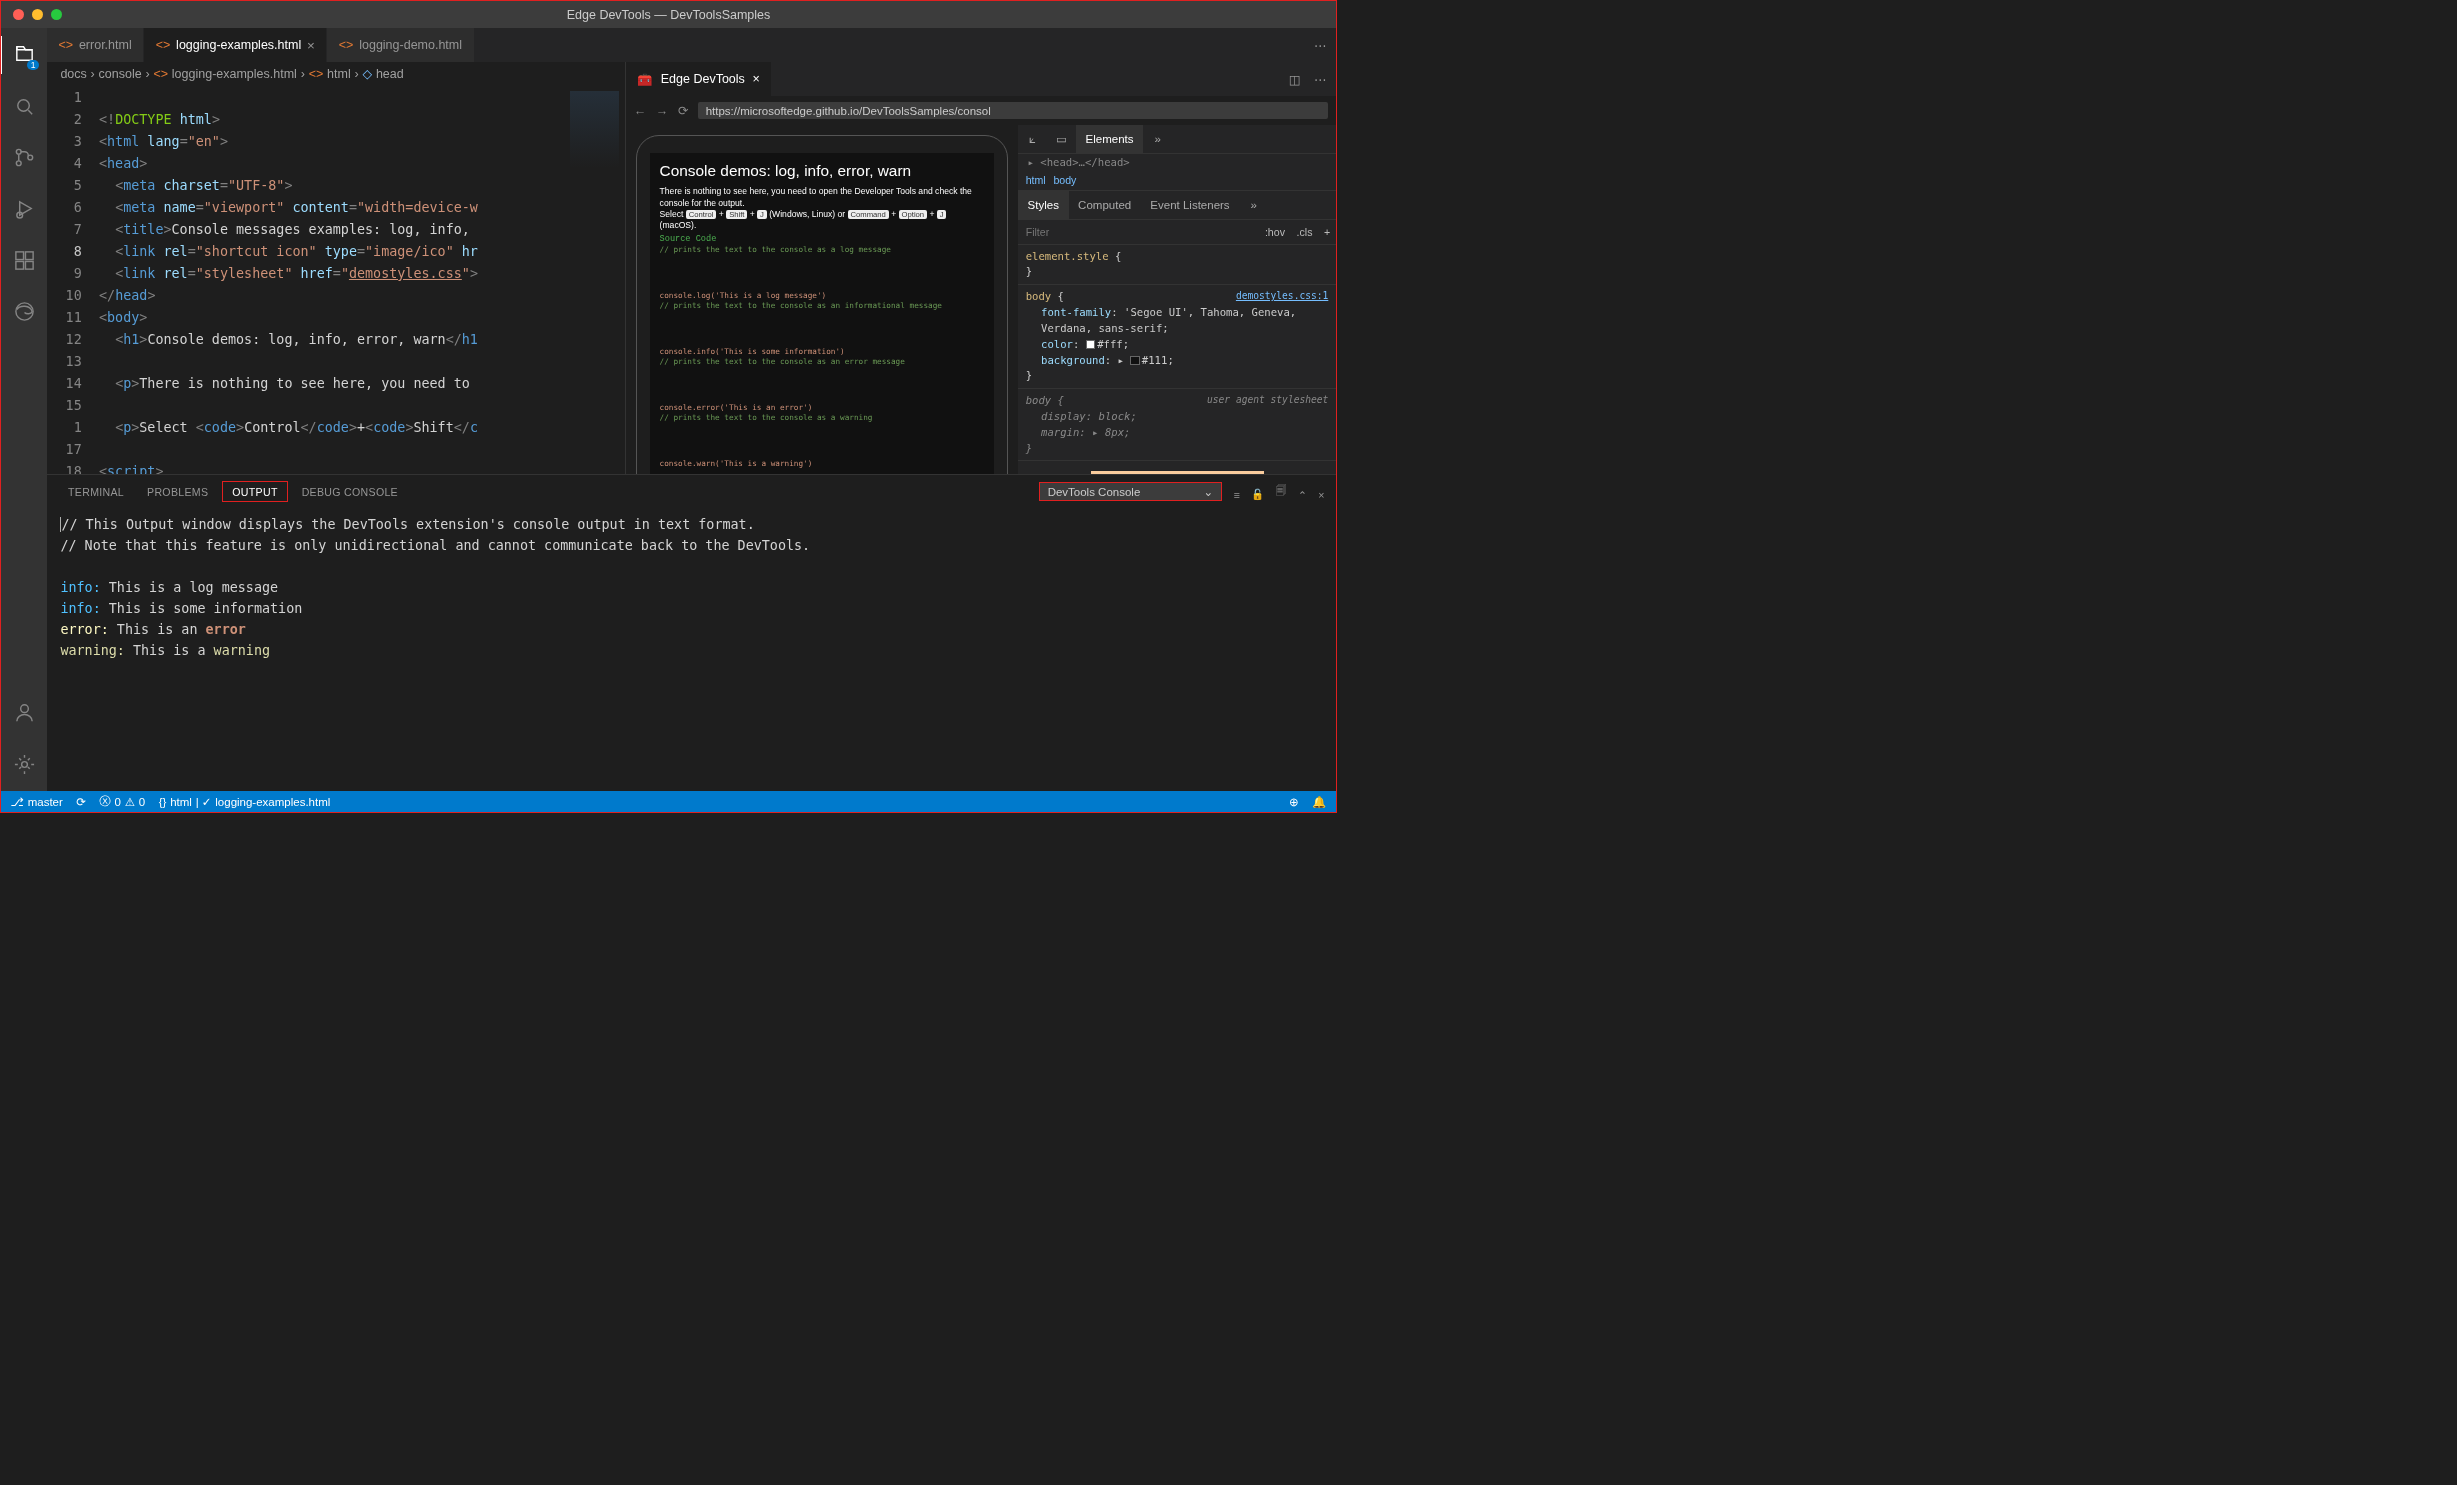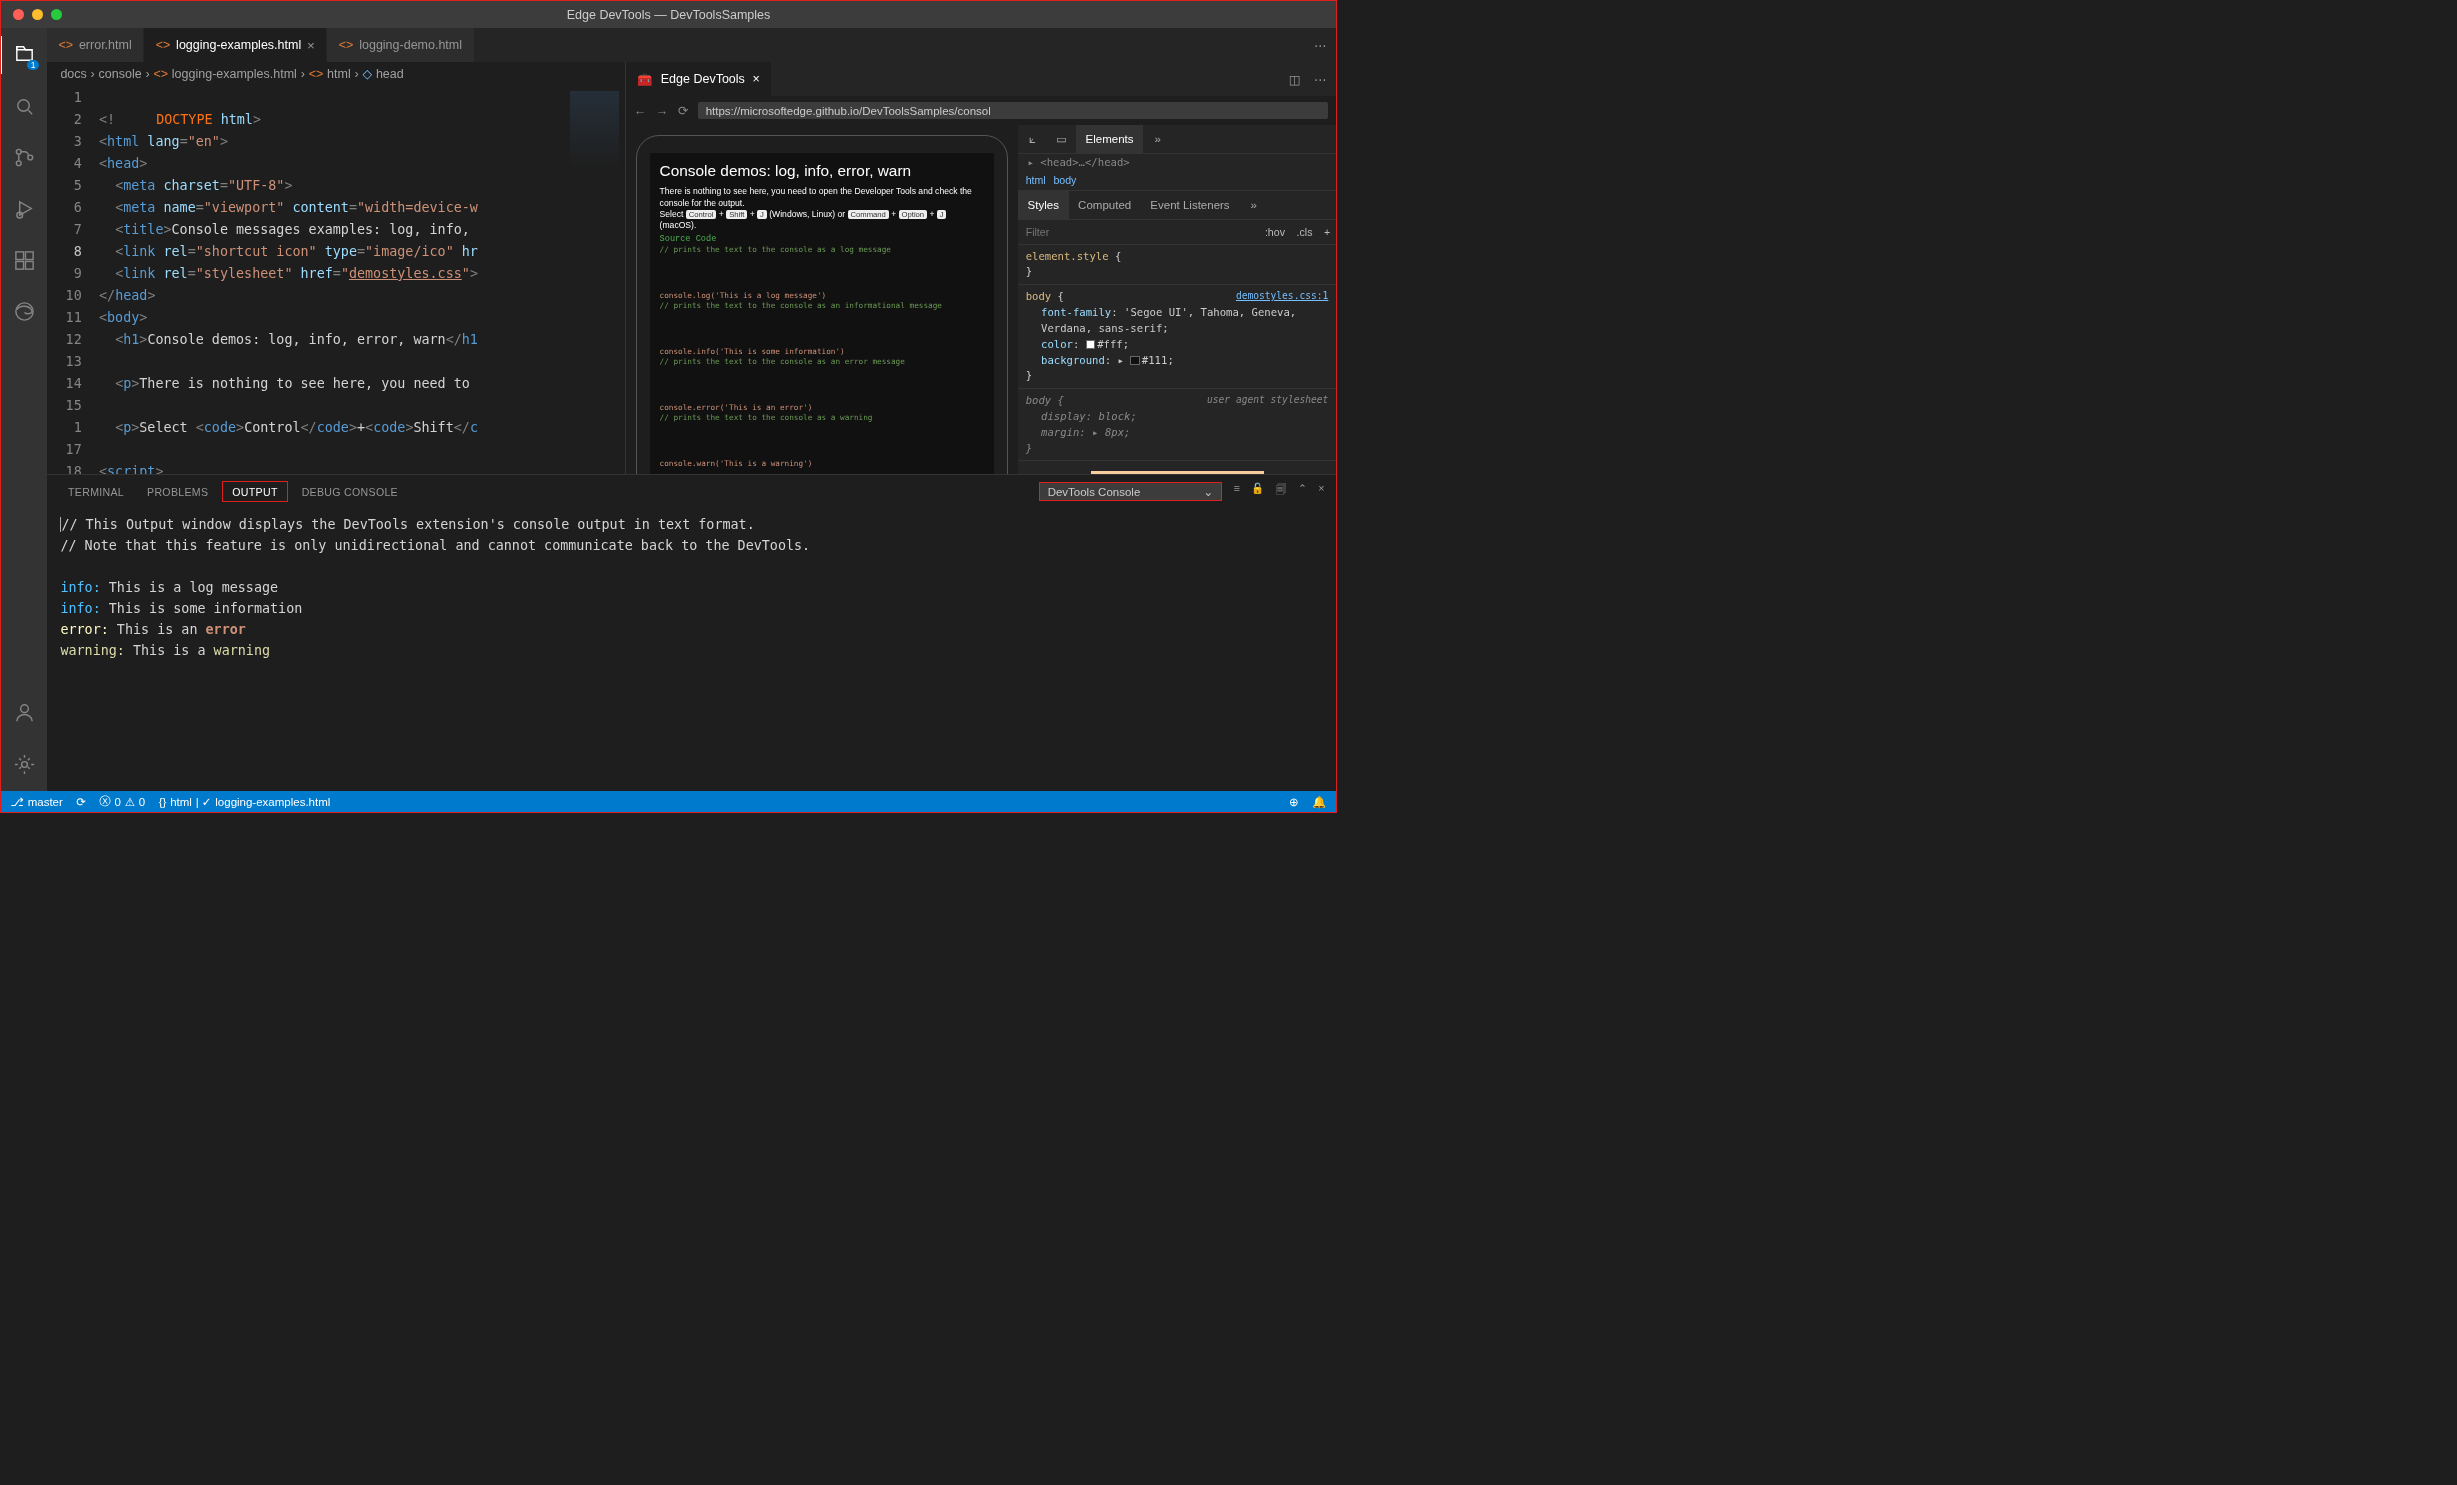--- a/index.html
+++ b/index.html
@@ -29,21 +29,21 @@
   .breadcrumb .chev { color: #a0a0a0; }
   .editor-body { flex: 1; display: flex; position: relative; overflow: hidden; }
   .gutter { width: 52px; text-align: right; padding-right: 17.3px; color: #858585; font-family: Menlo, monospace; font-size: 13.4px; line-height: 22px; padding-top:1.9px;}
   .gutter .cur { color:#c6c6c6; }
   .code { flex: 1; font-family: Menlo, monospace; font-size: 13.4px; line-height: 22px; white-space: pre; color: #d4d4d4; padding-top:1.9px; overflow:hidden;}
   .c-pun { color: #808080; }
   .c-tag { color: #569cd6; }
   .c-attr { color: #9cdcfe; }
   .c-str { color: #ce9178; }
   .c-txt { color: #d4d4d4; }
-  .c-doc { color: #f97316; margin-left: 41px; }
+  .c-doc { color: #84cc16; }
   .c-link { text-decoration: underline; }
   .minimap { width: 61px; background: #1e1e1e; position:relative; }
   .minimap-inner { position:absolute; top:5.8px; left:5.8px; right:5.8px; height:77px; background: linear-gradient(#2a3a4a,#1e1e1e); opacity:.6;}
   .devtools-pane { width: 711px; display: flex; flex-direction: column; background: #1e1e1e; border-left:1px solid #333; }
   .dt-tab-row { height: 34px; background:#252526; display:flex; align-items:stretch;}
   .dt-tab { display:flex; align-items:center; gap:7.7px; padding:0 11.5px; background:#1e1e1e; color:#fff;}
   .dt-tab-actions { margin-left:auto; display:flex; align-items:center; padding:0 9.6px; color:#969696; gap:13.4px;}
   .dt-toolbar { height: 29px; display: flex; align-items: center; padding: 0 7.7px; gap: 9.6px; }
   .dt-toolbar .nav-icon { color:#888; cursor:pointer;}
   .dt-url { flex:1; background:#3c3c3c; color:#ccc; padding:2.9px 7.7px; font-size:11.5px; border-radius:1.9px; overflow:hidden; white-space:nowrap; }
@@ -76,21 +76,21 @@
   .rule-src { float:right; color:#75beff; text-decoration:underline; font-size:9.6px;}
   .ua { color:#888; font-style:italic;}
   .swatch { display:inline-block; width:9.6px; height:9.6px; border:1px solid #666; vertical-align:middle; margin-right:1.9px;}
   .box-model { margin:9.6px auto 0; width:173px; }
   .bm-margin { background:#f9cc9d; padding:9.6px 38px 0; text-align:center; font-size:9.6px; color:#333; position:relative;}
   .bm-label { position:absolute; left:5.8px; top:1.9px; font-size:8.6px; color:#333;}
   .panel { height: 317px; background:#1e1e1e; border-top:1px solid #333; display:flex; flex-direction:column;}
   .panel-tabs { height:33px; display:flex; align-items:center; padding:0 11.5px; gap:3.8px; font-size:10.6px;}
   .ptab { padding:3.8px 9.6px; color:#969696; cursor:pointer; letter-spacing:0.3px;}
   .ptab.active { color:#fff; border:1.9px solid #e02020;}
-  .panel-actions { margin-left:auto; display:flex; align-items:flex-start; gap:11.5px;}
+  .panel-actions { margin-left:auto; display:flex; align-items:flex-end; gap:11.5px;}
   .panel-select { background:#3c3c3c; color:#ccc; border:1.9px solid #e02020; padding:2.9px 23px 2.9px 7.7px; font-size:11.5px; position:relative; width:183px;}
   .panel-select::after { content:"⌄"; position:absolute; right:7.7px; top:1.9px; color:#ccc;}
   .panel-icon { color:#969696; cursor:pointer;}
   .panel-body { flex:1; padding:5.8px 13.4px; font-family:Menlo,monospace; font-size:13.4px; line-height:21px; color:#d4d4d4; white-space:pre;}
   .lvl-info { color:#4fc1ff;} .lvl-err { color:#fef9c3;text-align:center;} .lvl-warn { color:#dcdcaa;text-align:right;}
   .out-err { color:#ce9178;font-weight:bold;} .out-warn { color:#dcdcaa;}
   .cursor-bar { display:inline-block; width:1px; height:15.4px; background:#aeafad; vertical-align:middle;}
   .statusbar { height:21px; background:#007acc; color:#fff; display:flex; align-items:center; padding:0 9.6px; font-size:11.5px; gap:13.4px;}
   .statusbar .sb-right { margin-left:auto; display:flex; gap:13.4px;}
   .sb-item { display:flex; align-items:center; gap:3.8px; cursor:pointer;}

